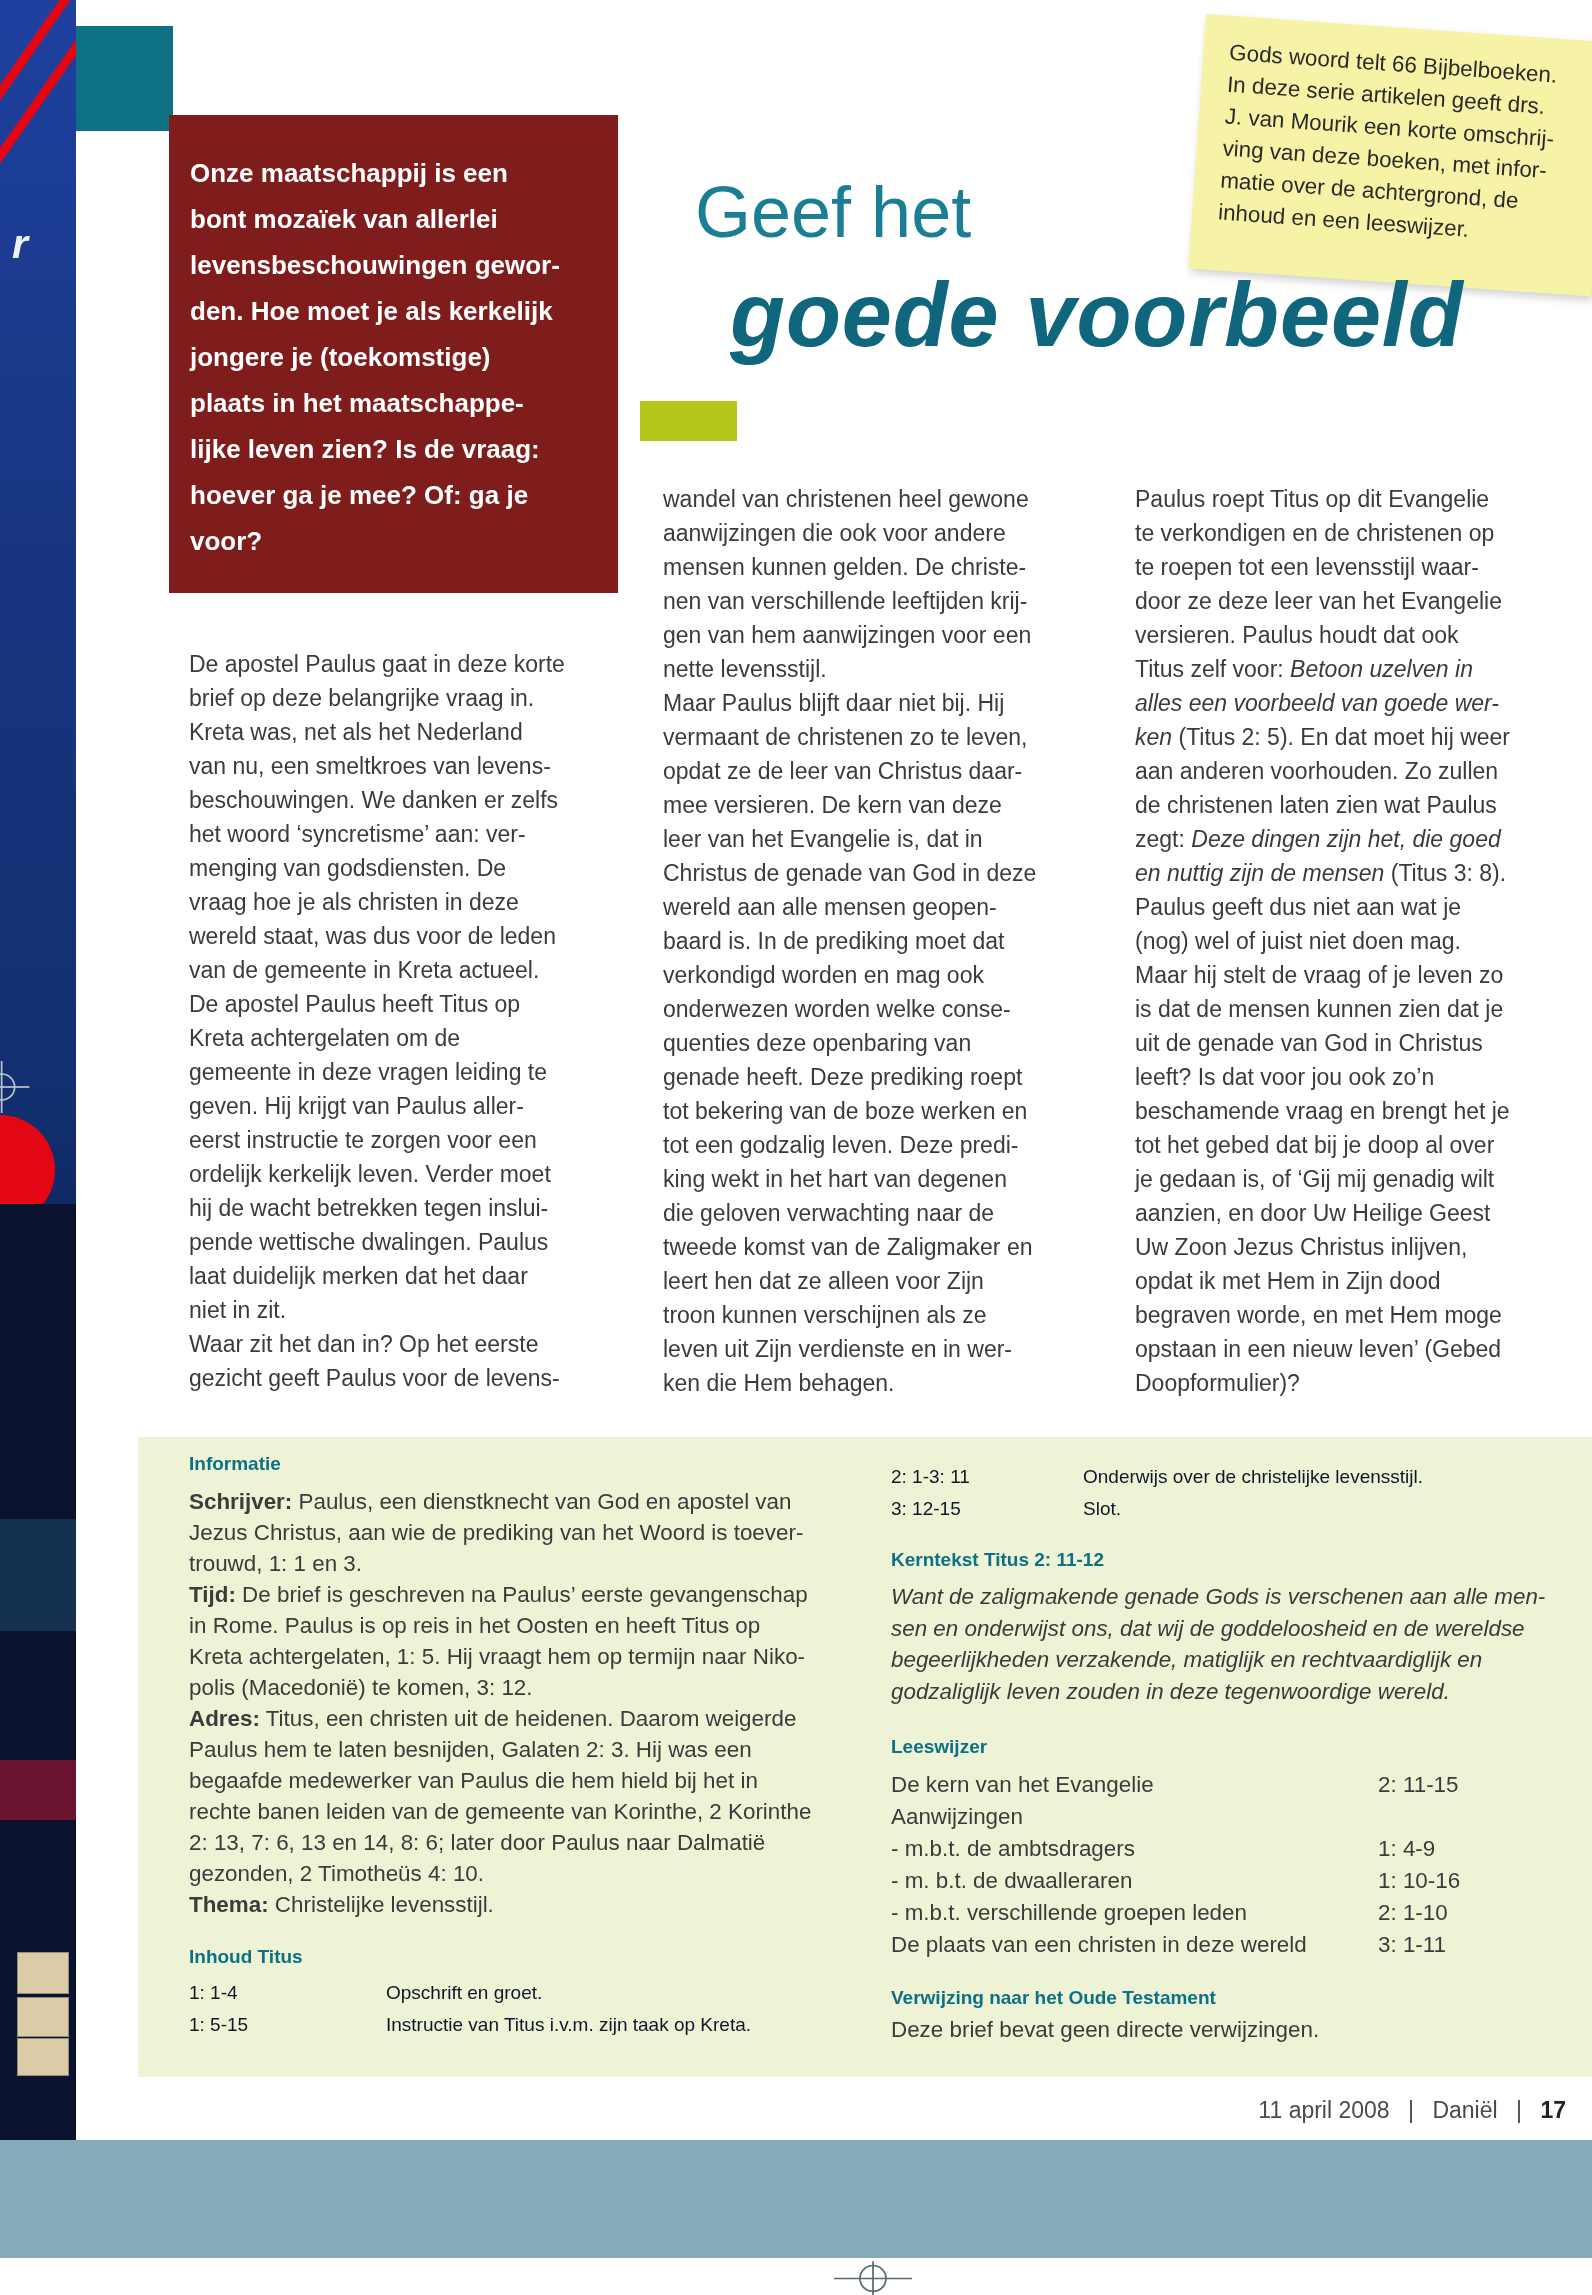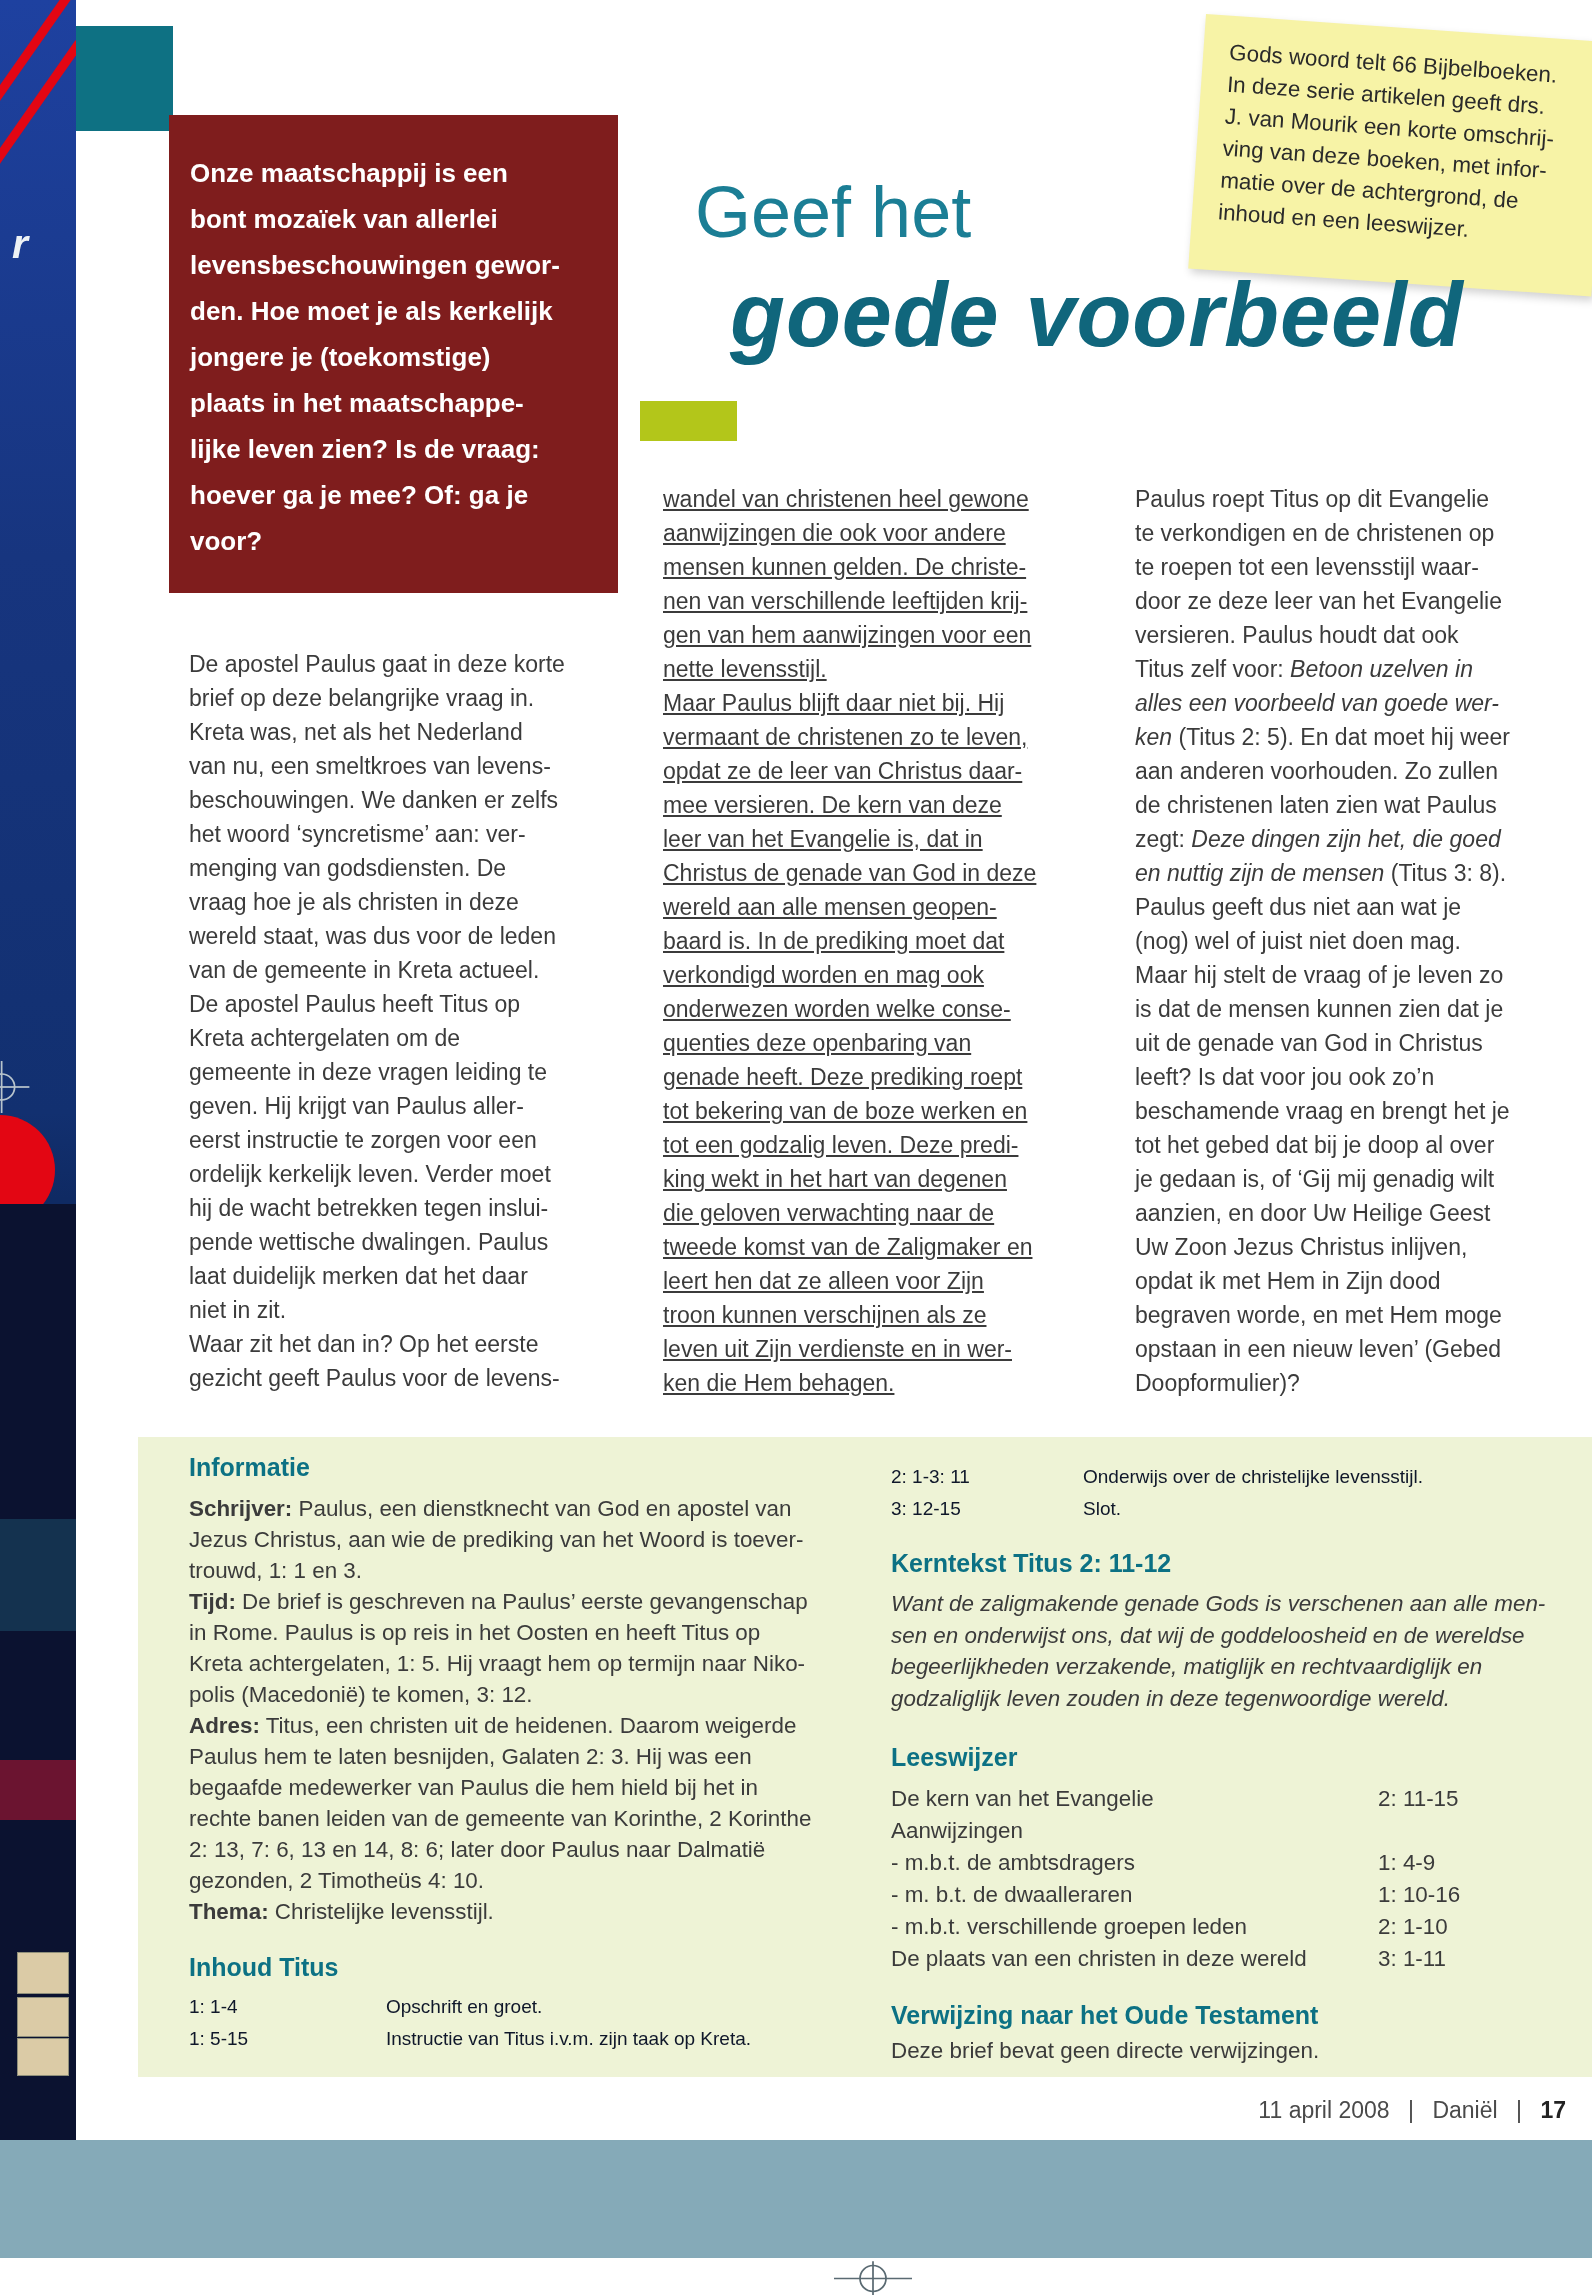--- a/index.html
+++ b/index.html
@@ -41,28 +41,28 @@
   .intro-text { padding:35px 17.3px 0 21px; font-size:26px; font-weight:bold; color:#ffffff; line-height:46px; white-space:pre-line; }
 
   
   .hl1 { position:absolute; left:695px; top:171px; font-size:72px; color:#1b7e95; z-index:6; white-space:nowrap; }
   .hl2 { position:absolute; left:730px; top:264px; font-size:90px; font-weight:bold; color:#10667c; letter-spacing:0.9px; z-index:6; white-space:nowrap;font-style:italic; }
   .green-accent { position:absolute; left:640px; top:401px; width:97px; height:40px; background:#b3c61a; }
 
   
   .col { position:absolute; width:449px; font-size:23px; line-height:34px; color:#3b3b3b; white-space:pre-line; }
   .col1 { left:189px; top:647px; }
-  .col2 { left:663px; top:482px;text-decoration:underline; }
+  .col2 { left:663px; top:482px; }
   .col3 { left:1135px; top:482px; }
 
   
   .info-bg { position:absolute; left:138px; top:1437px; width:1454px; height:640px; background:#eef3d6; }
   .info-left { position:absolute; left:189px; top:1453px; width:695px; }
   .info-right { position:absolute; left:891px; top:1461px; width:682px; }
-  .ih { font-size:25px; font-weight:bold; color:#0c7184; }
+  .ih { font-size:19px; font-weight:bold; color:#0c7184; }
   .itext { margin-top:11px; font-size:22.4px; line-height:31px; color:#3b3b3b; white-space:pre-line; }
   .tbl { margin-top:8.6px; font-size:19px; line-height:32px; color:#0f172a; }
   .trow { display:flex; }
   .tref { width:197px; flex:none; }
   .info-right .tref { width:192px; }
   .mt-inhoud { margin-top:26px; }
   .mt-kern { margin-top:24px; }
   .ktext { margin-top:10.4px; font-size:22.4px; line-height:31.5px; font-style:italic; color:#3b3b3b; white-space:pre-line; }
   .mt-lees { margin-top:29px; }
   .lw { margin-top:10.4px; font-size:22.4px; line-height:32px; color:#3b3b3b; }

